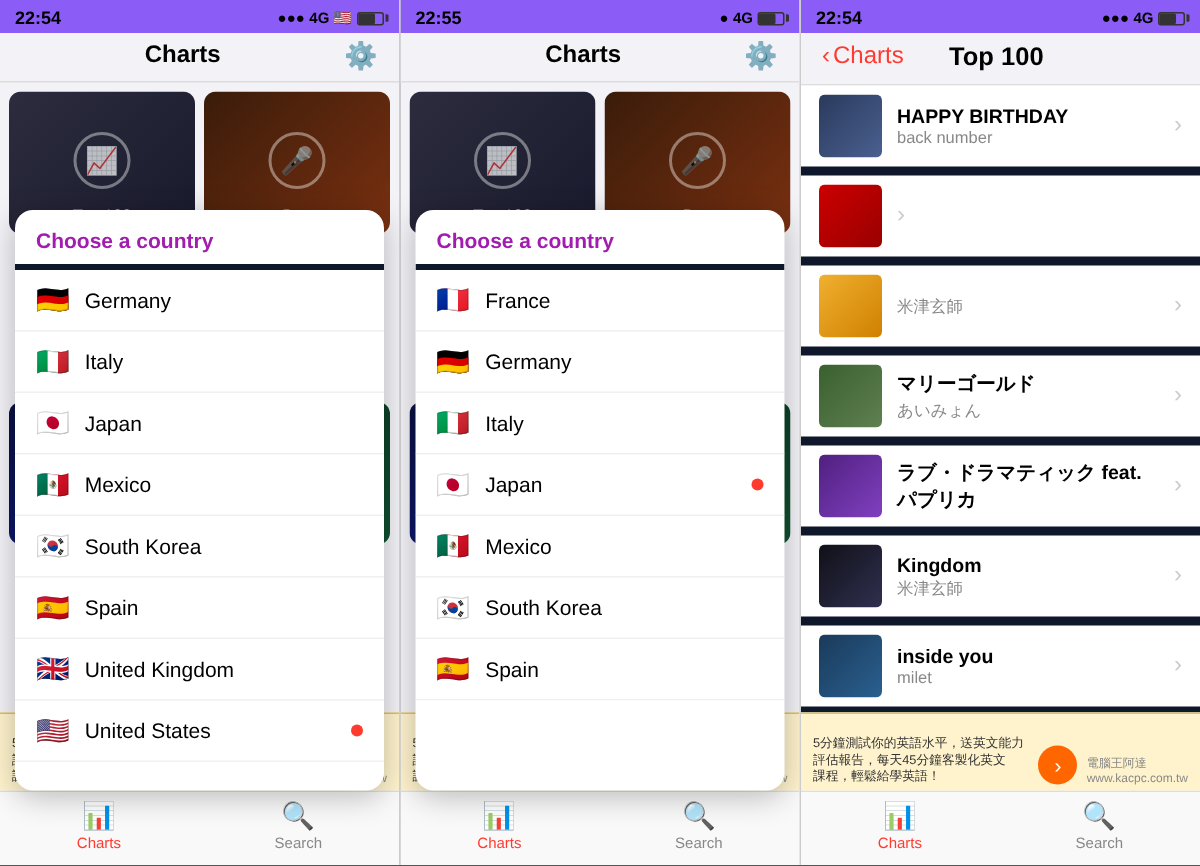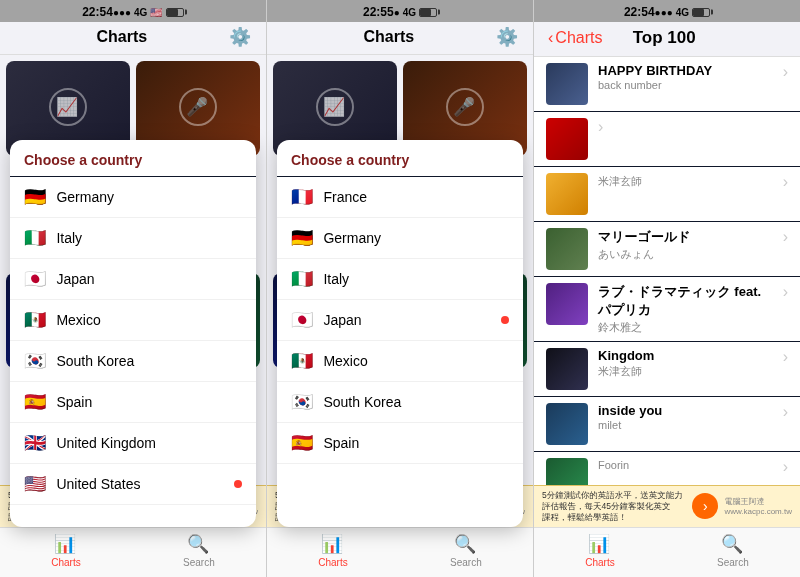--- a/index.html
+++ b/index.html
@@ -20,23 +20,23 @@
       background: #f2f2f7;
       overflow: hidden;
     }
     .phone-panel.left { width: 267px; border-right: 1px solid #ccc; }
     .phone-panel.middle { width: 267px; border-right: 1px solid #ccc; }
     .phone-panel.right { flex: 1; }
 
     
     .status-bar {
       display: flex;
-      justify-content: center;
+      justify-content: space-between;
       align-items: center;
-      background: #a3a3a3;
+      background: #8b5cf6;
       padding: 4px 10px 2px;
       font-size: 11px;
       font-weight: 600;
       height: 22px;
     }
     .status-bar .time { font-weight: 700; font-size: 12px; }
     .status-icons { display: flex; align-items: center; gap: 3px; font-size: 10px; }
     .battery-icon {
       width: 18px; height: 9px; border: 1px solid #333; border-radius: 2px;
       position: relative; display: inline-flex; align-items: center;
@@ -99,23 +99,23 @@
       position: absolute;
       top: 140px; left: 0; right: 0; bottom: 50px;
       background: #fff;
       border-radius: 12px;
       margin: 0 10px;
       box-shadow: 0 4px 20px rgba(0,0,0,0.25);
       z-index: 10;
       overflow: hidden;
     }
     .overlay-title {
-      font-size: 14px; font-weight: 600; color: #7f1d1d;
+      font-size: 14px; font-weight: 600; color: #a21caf;
       padding: 12px 14px 8px;
-      border-bottom: 1px solid #0f172a;
+      border-bottom: 4px solid #0f172a;
     }
     .country-list { overflow: hidden; }
     .country-item {
       display: flex; align-items: center; gap: 10px;
       padding: 9px 14px;
       border-bottom: 1px solid #f0f0f0;
       font-size: 14px; color: #000;
       position: relative;
     }
     .country-item .flag { font-size: 18px; }
@@ -135,22 +135,22 @@
       display: flex; flex-direction: column; align-items: center;
       font-size: 10px; color: #888; gap: 2px;
     }
     .tab-item.active { color: #ff3b30; }
     .tab-item .tab-icon { font-size: 18px; }
 
     
     .banner-ad {
       background: #fff3cd;
       border-top: 1px solid #e0c060;
-      padding: 4px 8px 4px;
-      display: flex; align-items: center; gap: 6px;
+      padding: 14px 8px 4px;
+      display: flex; align-items: flex-end; gap: 6px;
       font-size: 9px; color: #333;
       position: relative;
     }
     .banner-ad .ad-text { flex: 1; font-size: 8.5px; line-height: 1.3; }
     .banner-ad .ad-btn {
       background: #ff6600; color: #fff; border-radius: 50%;
       width: 26px; height: 26px; display: flex; align-items: center;
       justify-content: center; font-size: 14px; flex-shrink: 0;
     }
     .banner-ad .ad-logo { font-size: 8px; color: #888; white-space: nowrap; }
@@ -159,23 +159,23 @@
     .right-nav {
       display: flex; align-items: center;
       background: #f2f2f7; padding: 6px 14px 8px;
       border-bottom: 1px solid #ddd; gap: 8px;
     }
     .back-btn { color: #ff3b30; font-size: 16px; display: flex; align-items: center; gap: 2px; }
     .right-nav-title { font-size: 17px; font-weight: 600; color: #000; flex: 1; text-align: center; }
 
     .song-list { flex: 1; overflow: hidden; background: #fff; }
     .song-item {
-      display: flex; align-items: flex-start;
+      display: flex; align-items: center;
       padding: 6px 12px;
-      border-bottom: 1px solid #0f172a;
+      border-bottom: 6px solid #0f172a;
       gap: 10px;
     }
     .song-thumb {
       width: 42px; height: 42px; border-radius: 4px;
       flex-shrink: 0; overflow: hidden;
     }
     .song-thumb-img {
       width: 100%; height: 100%;
       display: flex; align-items: center; justify-content: center;
       font-size: 8px; color: #fff; font-weight: 700;
@@ -457,21 +457,20 @@
         <div class="song-artist">あいみょん</div>
       </div>
       <span class="song-more">›</span>
     </div>
     <div class="song-item">
       <div class="song-thumb">
           <div class="song-thumb-img thumb-5"></div>
         </div>
       <div class="song-info">
         <div class="song-title">ラブ・ドラマティック feat. パプリカ</div>
-        <div class="song-artist">鈴木雅之</div>
       </div>
       <span class="song-more">›</span>
     </div>
     <div class="song-item">
       <div class="song-thumb">
           <div class="song-thumb-img thumb-6"></div>
         </div>
       <div class="song-info">
         <div class="song-title">Kingdom</div>
         <div class="song-artist">米津玄師</div>

